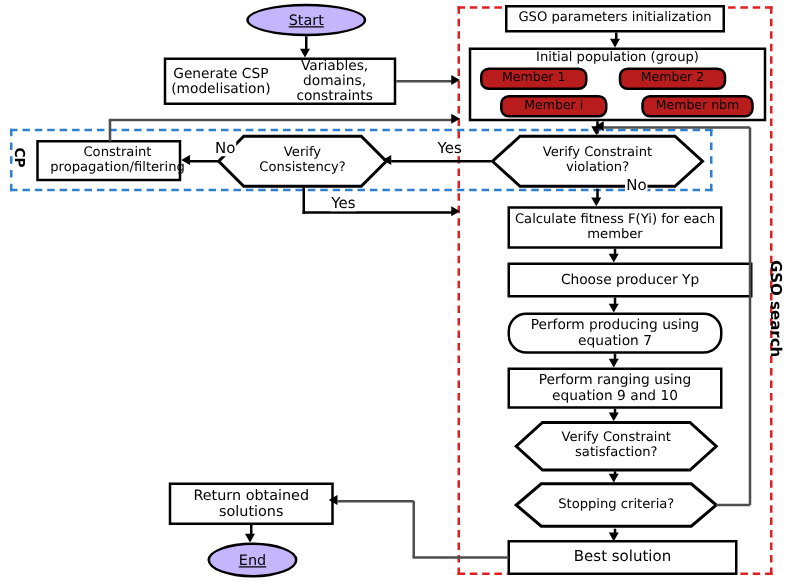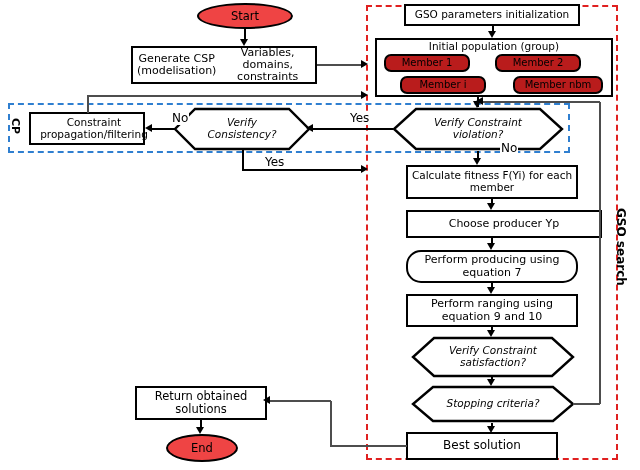--- a/index.html
+++ b/index.html
@@ -4,27 +4,27 @@
 <style>
   html,body{margin:0;padding:0;background:#ffffff;}
   body{font-family:"DejaVu Sans","Liberation Sans",sans-serif;}
   #canvas{position:relative;width:640px;height:470px;background:#fff;overflow:hidden;}
 
   
   .node{position:absolute;box-sizing:border-box;display:flex;align-items:center;
         justify-content:center;text-align:center;color:#000;line-height:1.12;}
   .rect{border:2.2px solid #000;background:#fff;}
   .rounded{border:2.2px solid #000;background:#b91c1c;border-radius:7px;}
-  .oval{border:2.2px solid #000;background:#ef4444;border-radius:50%;}
+  .oval{border:2.2px solid #000;background:#c4b5fd;border-radius:50%;text-decoration:underline;}
   .grouping{border:2.2px solid #000;background:#fff;}
 
   .hexwrap{position:absolute;}
   .hexwrap svg{position:absolute;left:0;top:0;}
   .hexwrap .hextext{position:absolute;left:0;top:0;width:100%;height:100%;
-        display:flex;align-items:center;justify-content:center;text-align:center;line-height:1.12;font-style:italic;}
+        display:flex;align-items:center;justify-content:center;text-align:center;line-height:1.12;}
 
   
   .region{position:absolute;box-sizing:border-box;background:transparent;}
   .region-red{border:2.4px dashed #e02020;}
   .region-blue{border:2.2px dashed #2f7fd0;}
 
   
   .ln{position:absolute;background:#000;}
   .ln-h{height:1.7px;}
   .ln-v{width:1.7px;}
@@ -142,21 +142,21 @@
 
   <div class="hexwrap" style="left:411px;top:385px;width:164px;height:38px;">
     <svg width="164" height="38" viewBox="0 0 164 38">
       <polygon points="22,2 142,2 162,19 142,36 22,36 2,19" fill="#fff" stroke="#000" stroke-width="2.4"></polygon>
     </svg>
     <div class="hextext" style="font-size:10.5px;">
       <span>Stopping criteria?</span>
     </div>
   </div>
 
-  <div class="node rect" style="left:406px;top:432px;width:152px;height:28px;font-size:12px;">
+  <div class="node rect" style="left:406px;top:432px;width:184px;height:28px;font-size:12px;">
     <span>Best solution</span>
   </div>
 
   <div class="ln ln-v" style="left:244px;top:29px;height:11px;"></div>
   <div class="arw arw-d" style="left:240px;top:39px;"></div>
 
   <div class="ln ln-h ln-g" style="left:317px;top:64px;width:47px;"></div>
   <div class="arw arw-r" style="left:361px;top:60px;"></div>
 
   <div class="ln ln-v ln-g" style="left:87px;top:96px;height:17px;"></div>

